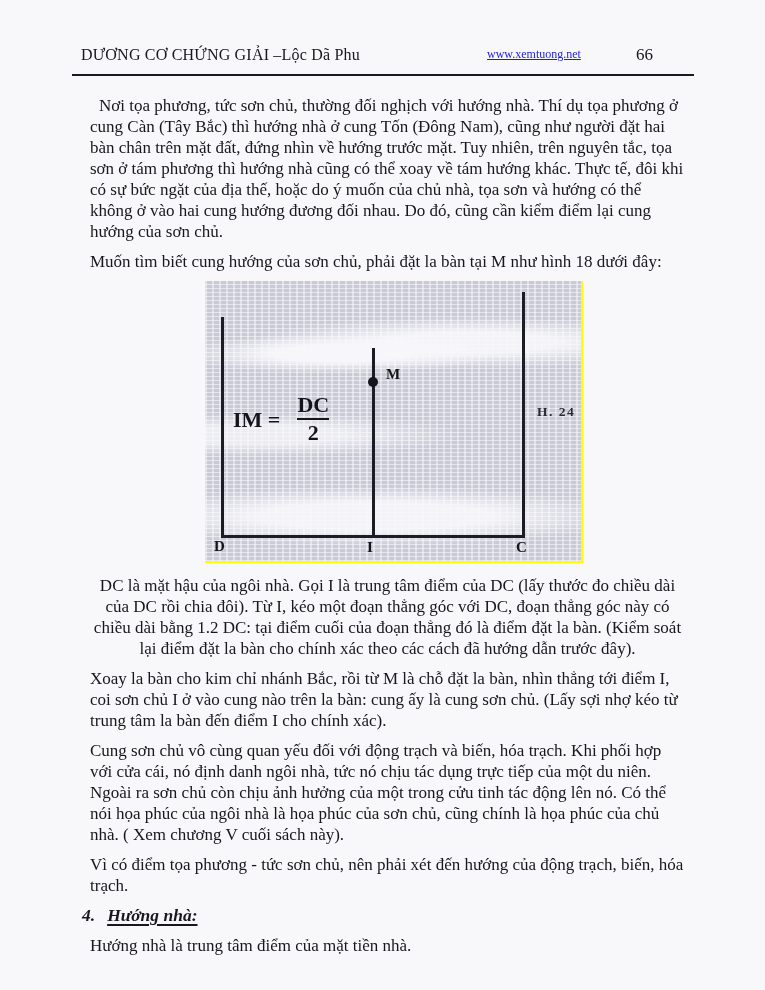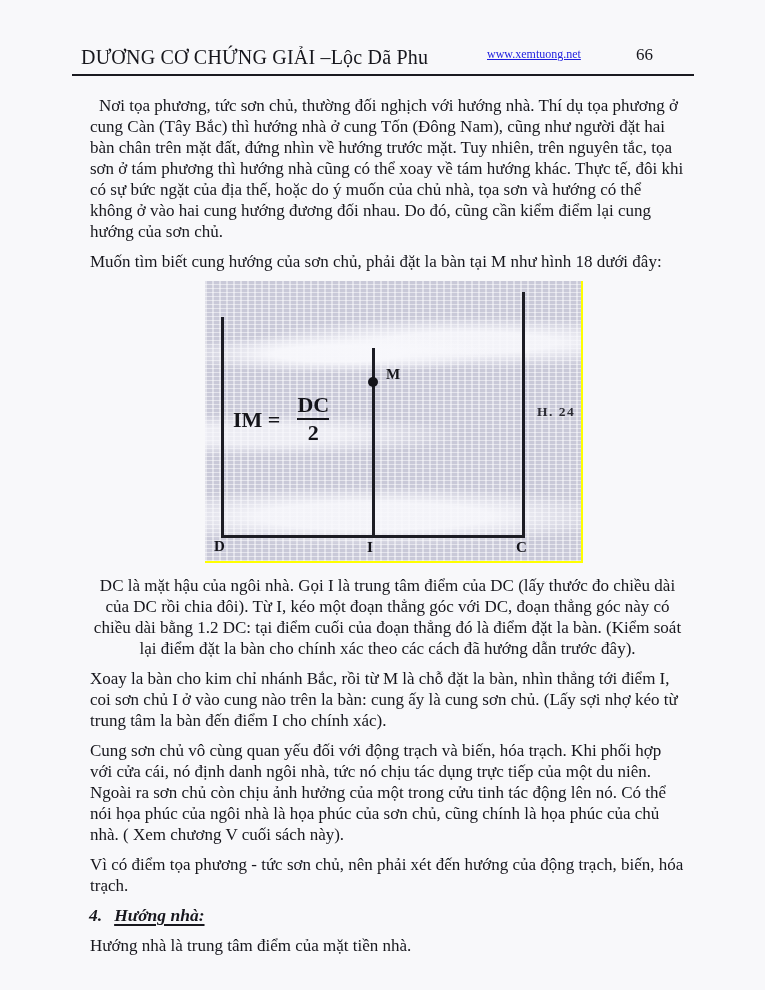--- a/index.html
+++ b/index.html
@@ -12,21 +12,21 @@
     width:765px;height:990px;
     background:#f8f8fa;
     font-family:"Liberation Serif","DejaVu Serif",serif;
     color:var(--ink);
     position:relative;
     overflow:hidden;
   }
   
   .hdr-title{
     position:absolute;left:81px;top:46px;
-    font-size:20px;letter-spacing:.2px;white-space:nowrap;
+    font-size:16px;letter-spacing:.2px;white-space:nowrap;
   }
   .hdr-link{
     position:absolute;left:487px;top:47px;
     font-size:12px;color:var(--link);
     text-decoration:underline;white-space:nowrap;cursor:pointer;
   }
   .hdr-page{
     position:absolute;left:636px;top:45px;
     font-size:17px;
   }
@@ -37,21 +37,21 @@
   
   .content{
     position:absolute;left:81px;top:86px;width:613px;
     font-size:17px;line-height:21px;
   }
   .content p{margin:9px;}
   .p-indent{text-indent:9px;}
   .p-center{text-align:center;}
   
   .sec-head{
-    margin:8px;font-size:17.5px;line-height:21px;
+    margin:1px;font-size:17.5px;line-height:21px;
     font-weight:bold;font-style:italic;
   }
   .sec-head .sec-label{
     margin-left:12px;
     text-decoration:underline;
     text-decoration-thickness:2px;
     text-underline-offset:3px;
   }
   
   .figure{

